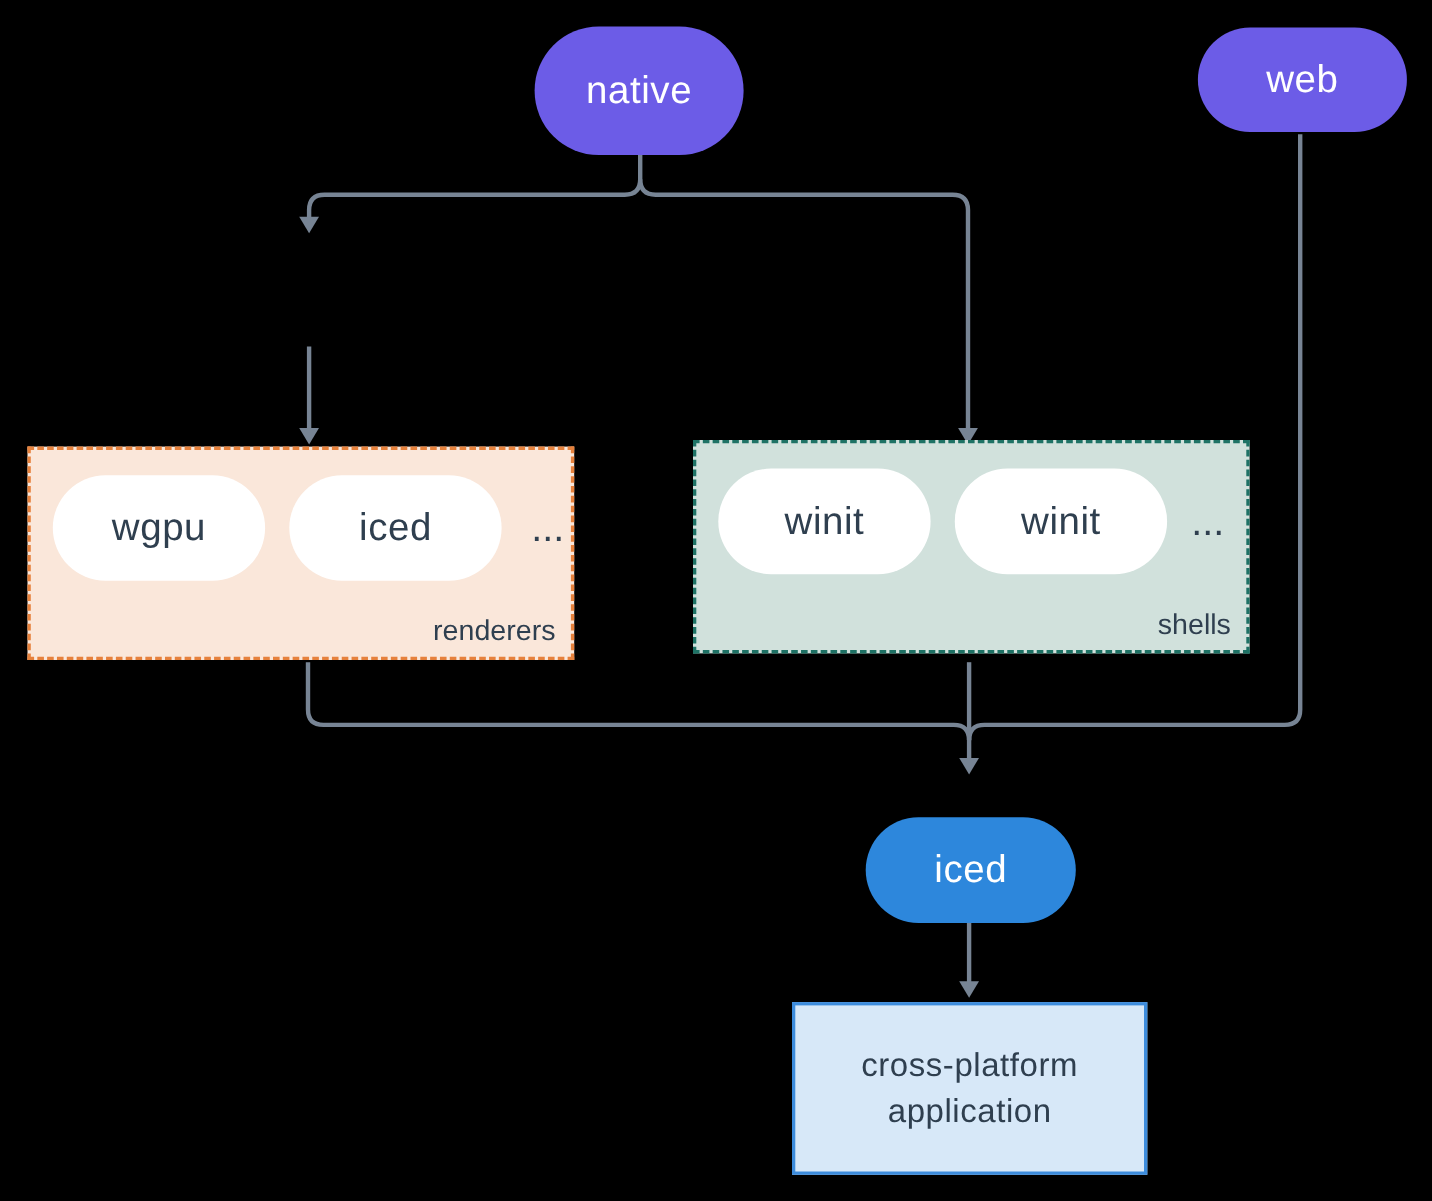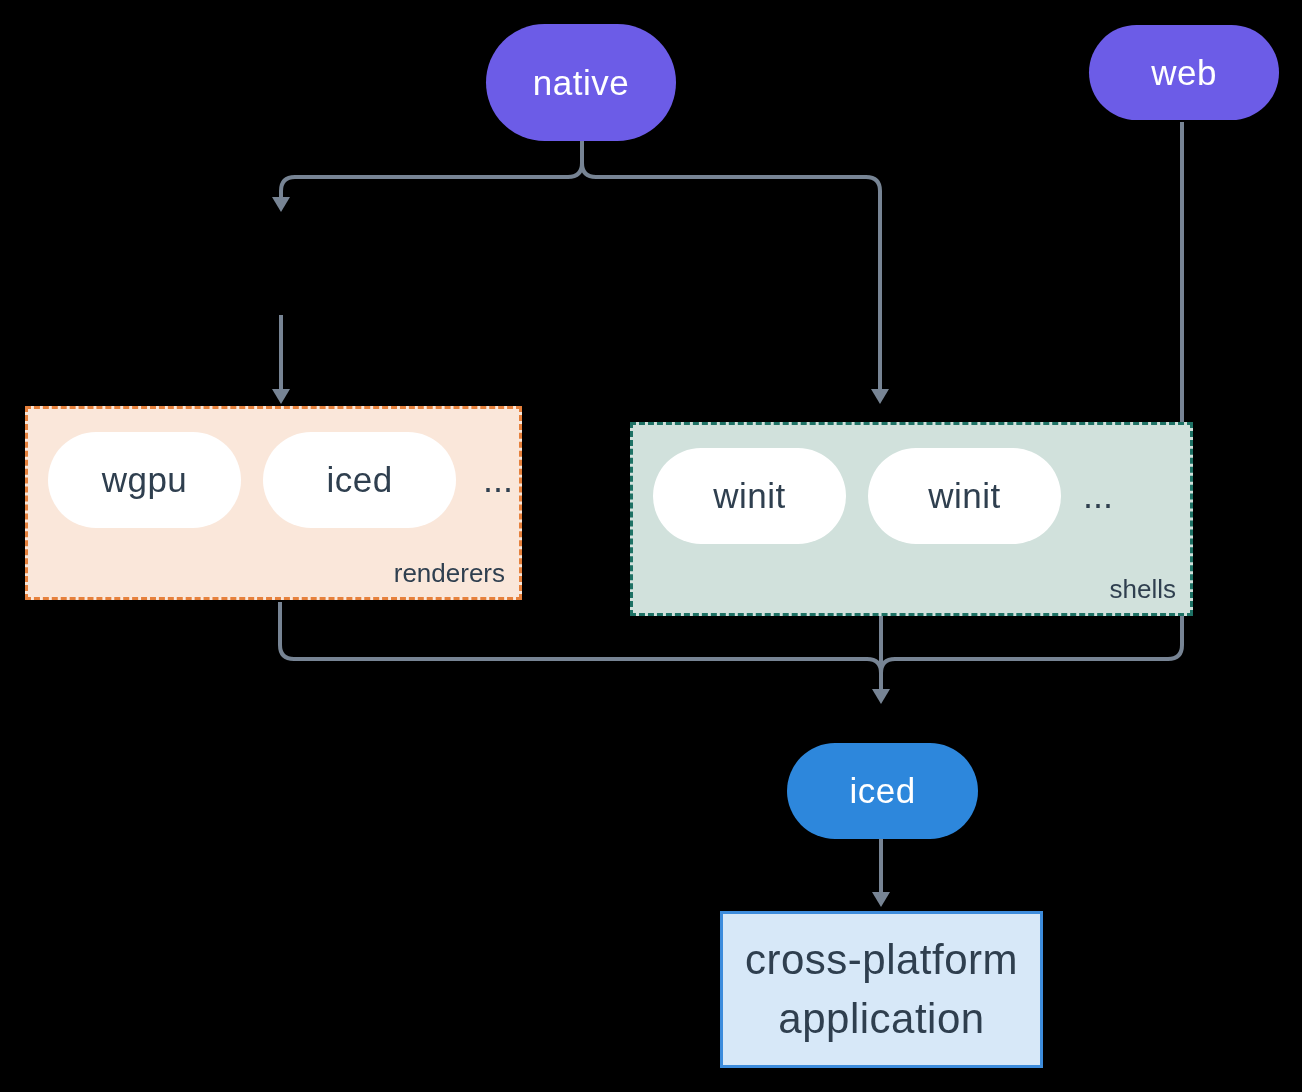--- a/index.html
+++ b/index.html
@@ -64,21 +64,21 @@
     box-sizing: border-box;
     border-width: 3px;
     border-style: dashed;
   }
   #group-renderers {
     left: 25px; top: 406px; width: 497px; height: 194px;
     background: var(--renderers-fill);
     border-color: var(--renderers-border);
   }
   #group-shells {
-    left: 630px; top: 422px; width: 563px; height: 194px;
+    left: 630px; top: 400px; width: 506px; height: 194px;
     background: var(--shells-fill);
     border-color: var(--shells-border);
   }
   .white-pill {
     position: absolute;
     top: 23px;
     width: 193px;
     height: 96px;
     background: var(--white-pill);
     border-radius: 999px;
@@ -113,21 +113,21 @@
     position: absolute;
     left: 720px; top: 911px; width: 323px; height: 157px;
     box-sizing: border-box;
     background: var(--app-fill);
     border: 3px solid var(--app-border);
     display: flex;
     flex-direction: column;
     align-items: center;
     justify-content: center;
     color: var(--dark-text);
-    font-size: 42px;
+    font-size: 30px;
     line-height: 1.4;
     letter-spacing: 0.5px;
   }
 </style>
 </head>
 <body>
 
 <div class="canvas">
 
   <svg class="connectors" width="1302" height="1092" viewBox="0 0 1302 1092">

